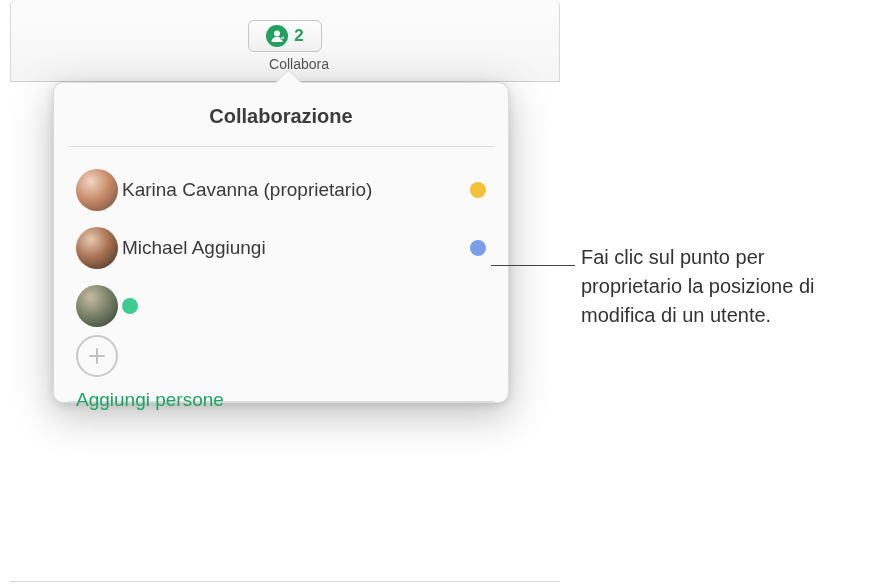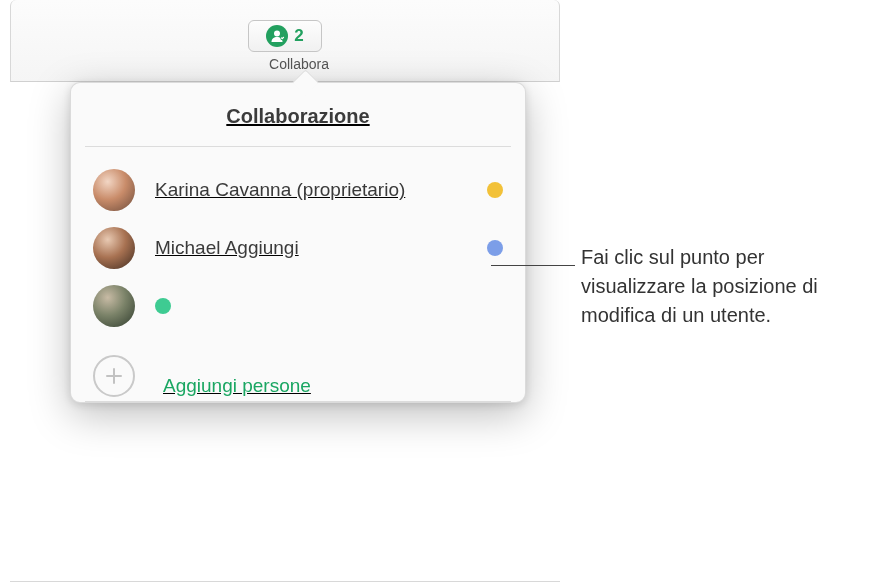--- a/index.html
+++ b/index.html
@@ -68,27 +68,26 @@
       justify-content: center;
     }
     .collab-count {
       font-size: 17px;
       font-weight: 600;
       color: #22a05f;
     }
     .popover {
       position: absolute;
       top: 82px;
-      left: 70px;
+      left: 53px;
       width: 456px;
       background: #fafafa;
       border: 1px solid rgba(0,0,0,0.12);
       border-radius: 10px;
       box-shadow: 0 12px 40px rgba(0,0,0,0.25), 0 2px 8px rgba(0,0,0,0.12);
-      text-decoration: underline;
     }
     .popover::before {
       content: "";
       position: absolute;
       top: -10px;
       left: 225px;
       width: 18px;
       height: 18px;
       background: #fafafa;
       border-left: 1px solid rgba(0,0,0,0.12);
@@ -108,21 +107,21 @@
       background: #dcdcdc;
       margin: 0 14px;
     }
     .participant-list {
       padding: 14px 22px 4px;
     }
     .participant-row {
       display: flex;
       align-items: center;
       height: 58px;
-      gap: 20px;
+      gap: 4px;
     }
     .avatar {
       width: 42px;
       height: 42px;
       border-radius: 50%;
       flex-shrink: 0;
       background-size: cover;
       background-position: center;
     }
     .participant-name {
@@ -131,23 +130,24 @@
       color: #3a3a3a;
     }
     .presence-dot {
       width: 16px;
       height: 16px;
       border-radius: 50%;
       flex-shrink: 0;
     }
     .add-row {
       display: flex;
-      align-items: flex-end;
+      align-items: flex-start;
       height: 62px;
-      gap: 28px;
+      gap: 12px;
+      flex-direction: column;
     }
     .add-icon {
       width: 42px;
       height: 42px;
       border-radius: 50%;
       border: 2px solid #c9c9c9;
       display: flex;
       align-items: center;
       justify-content: center;
       flex-shrink: 0;
@@ -255,13 +255,13 @@
       </div>
       <div class="add-label">Aggiungi persone</div>
     </div>
   </div>
 
   <div class="divider"></div>
 
 </div>
 
 <div class="callout-line"></div>
-<div class="callout-text">Fai clic sul punto per visualizzare la posizione di modifica di un utente.</div>
+<div class="callout-text">Fai clic sul punto per proprietario la posizione di modifica di un utente.</div>
 
 </body></html>

